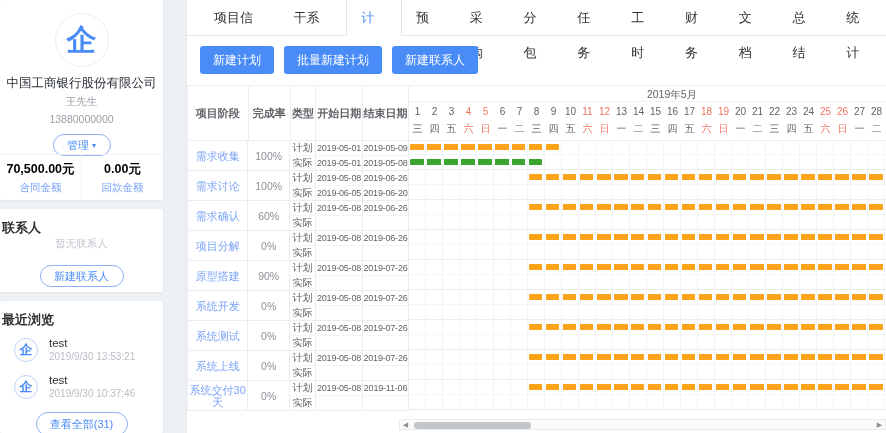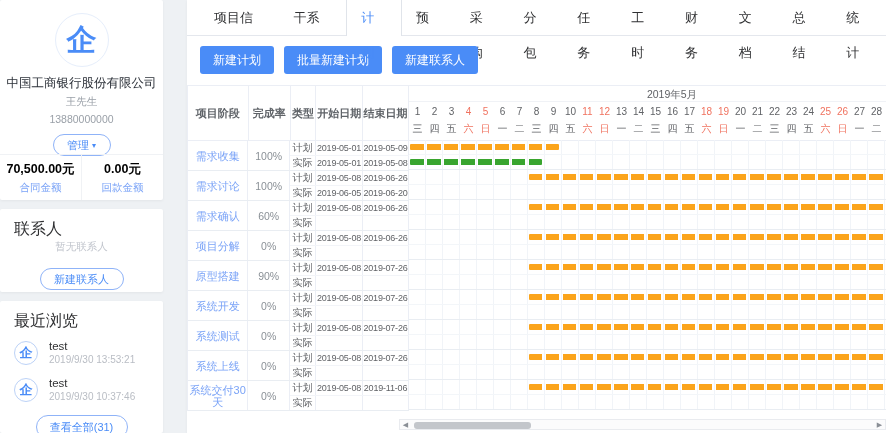--- a/index.html
+++ b/index.html
@@ -17,21 +17,21 @@
   #manage-btn { width:58px; height:22px; margin-top:9px; gap:3px; }
   .caret { font-size:8px; }
   .stats { position:absolute; bottom:0; left:0; right:0; height:46px; border-top:1px solid #f0f2f5; display:flex; }
   .stat { flex:1; padding-top:6px; }
   .stat + .stat { border-left:1px solid #f0f2f5; }
   .sval { font-size:12.5px; font-weight:bold; color:#000000; }
   .slab { font-size:10.5px; color:#7aa3f7; margin-top:3px; }
 
   
   #contacts-card { top:209px; height:83px; }
-  .sec-title { font-size:16px; font-weight:normal; color:#303133; padding:10px 14px 0; }
+  .sec-title { font-size:13px; font-weight:bold; color:#303133; padding:10px 2px 0; }
   .empty { text-align:center; font-size:10.5px; color:#c0c4cc; }
   #new-contact-btn { width:84px; height:22px; margin:14px auto 0; display:flex; }
 
   
   #recent-card { top:301px; height:132px; }
   .ritem { display:flex; align-items:center; padding:8px 14px 4px; cursor:pointer; }
   .ricon { width:24px; height:24px; border:1px solid #bcd2f7; border-radius:50%; display:flex; align-items:center; justify-content:center; font-size:13px; font-weight:bold; color:#4a8cf7; flex:0 0 24px; }
   .rtext { margin-left:11px; text-align:left; }
   .rname { font-size:11.5px; color:#303133; }
   .rtime { font-size:10px; color:#b9bdc4; margin-top:2px; }

